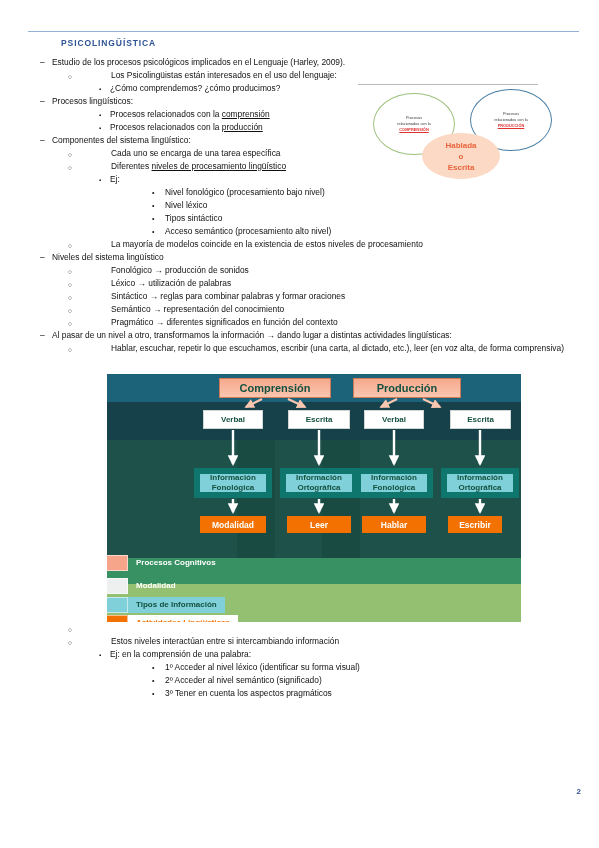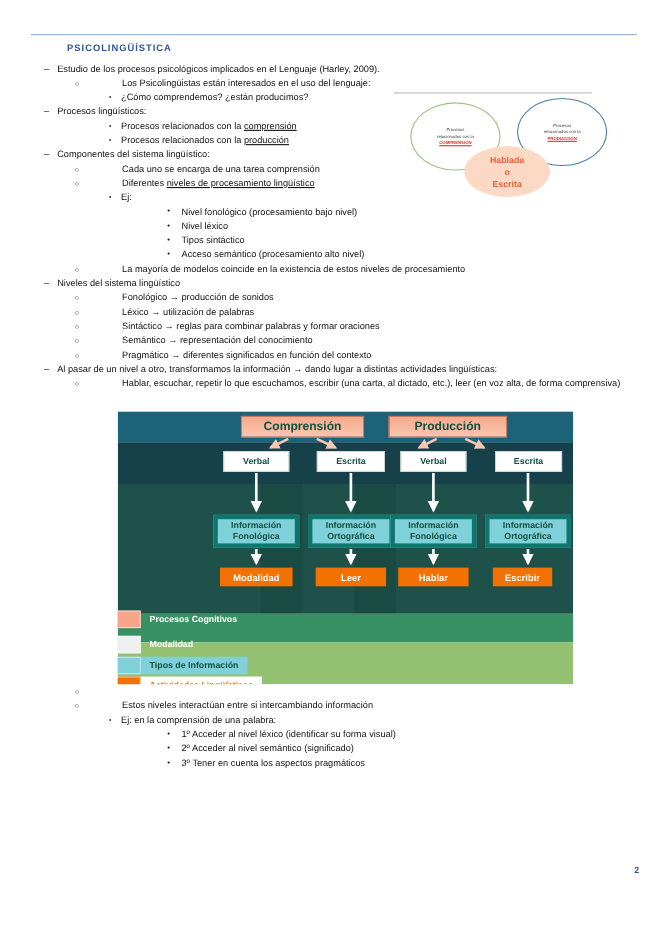--- a/index.html
+++ b/index.html
@@ -85,21 +85,21 @@
     height:20px; top:4px; font-size:11px; color:#14503f;
     background:linear-gradient(#f6a98c,#f9c6b0);
     border:1px solid #cf7a57;
   }
   .mod-box{
     height:19px; top:36px; font-size:8px; color:#14503f;
     background:#ffffff; border:1px solid #cfd6d3;
   }
   .info-box{
     height:30px; top:94px; font-size:8px; color:#14503f;
-    background:#7fd0d8; border:4px solid #0f766e;
+    background:#7fd0d8; border:6px solid #0f766e;
   }
   .act-box{
     height:17px; top:142px; font-size:8.5px; color:#ffffff;
     background:#f37100;
   }
 
   .arrow-svg{ position:absolute; left:0; top:0; width:414px; height:248px; pointer-events:none; }
 
   
   .legend-row{ position:absolute; display:flex; align-items:center; height:18px; }
@@ -142,26 +142,26 @@
   <div class="ellip">
     <span>Hablada</span>
     <span>o</span>
     <span>Escrita</span>
   </div>
 </div>
 
 <div class="outline" id="outline-top">
     <div class="ln l1"><span class="bullet">–</span><span>Estudio de los procesos psicológicos implicados en el Lenguaje (Harley, 2009).</span></div>
     <div class="ln l2"><span class="bullet">○</span><span>Los Psicolingüistas están interesados en el uso del lenguaje:</span></div>
-    <div class="ln l3"><span class="bullet">▪</span><span>¿Cómo comprendemos? ¿están producimos?</span></div>
+    <div class="ln l3"><span class="bullet">▪</span><span>¿Cómo comprendemos? ¿cómo producimos?</span></div>
     <div class="ln l1"><span class="bullet">–</span><span>Procesos lingüísticos:</span></div>
     <div class="ln l3"><span class="bullet">▪</span><span>Procesos relacionados con la <u class="ul">comprensión</u></span></div>
     <div class="ln l3"><span class="bullet">▪</span><span>Procesos relacionados con la <u class="ul">producción</u></span></div>
     <div class="ln l1"><span class="bullet">–</span><span>Componentes del sistema lingüístico:</span></div>
-    <div class="ln l2"><span class="bullet">○</span><span>Cada uno se encarga de una tarea comprensión</span></div>
+    <div class="ln l2"><span class="bullet">○</span><span>Cada uno se encarga de una tarea específica</span></div>
     <div class="ln l2"><span class="bullet">○</span><span>Diferentes <u class="ul">niveles de procesamiento lingüístico</u></span></div>
     <div class="ln l3"><span class="bullet">▪</span><span>Ej:</span></div>
     <div class="ln l4"><span class="bullet">•</span><span>Nivel fonológico (procesamiento bajo nivel)</span></div>
     <div class="ln l4"><span class="bullet">•</span><span>Nivel léxico</span></div>
     <div class="ln l4"><span class="bullet">•</span><span>Tipos sintáctico</span></div>
     <div class="ln l4"><span class="bullet">•</span><span>Acceso semántico (procesamiento alto nivel)</span></div>
     <div class="ln l2"><span class="bullet">○</span><span>La mayoría de modelos coincide en la existencia de estos niveles de procesamiento</span></div>
     <div class="ln l1"><span class="bullet">–</span><span>Niveles del sistema lingüístico</span></div>
     <div class="ln l2"><span class="bullet">○</span><span>Fonológico → producción de sonidos</span></div>
     <div class="ln l2"><span class="bullet">○</span><span>Léxico → utilización de palabras</span></div>

